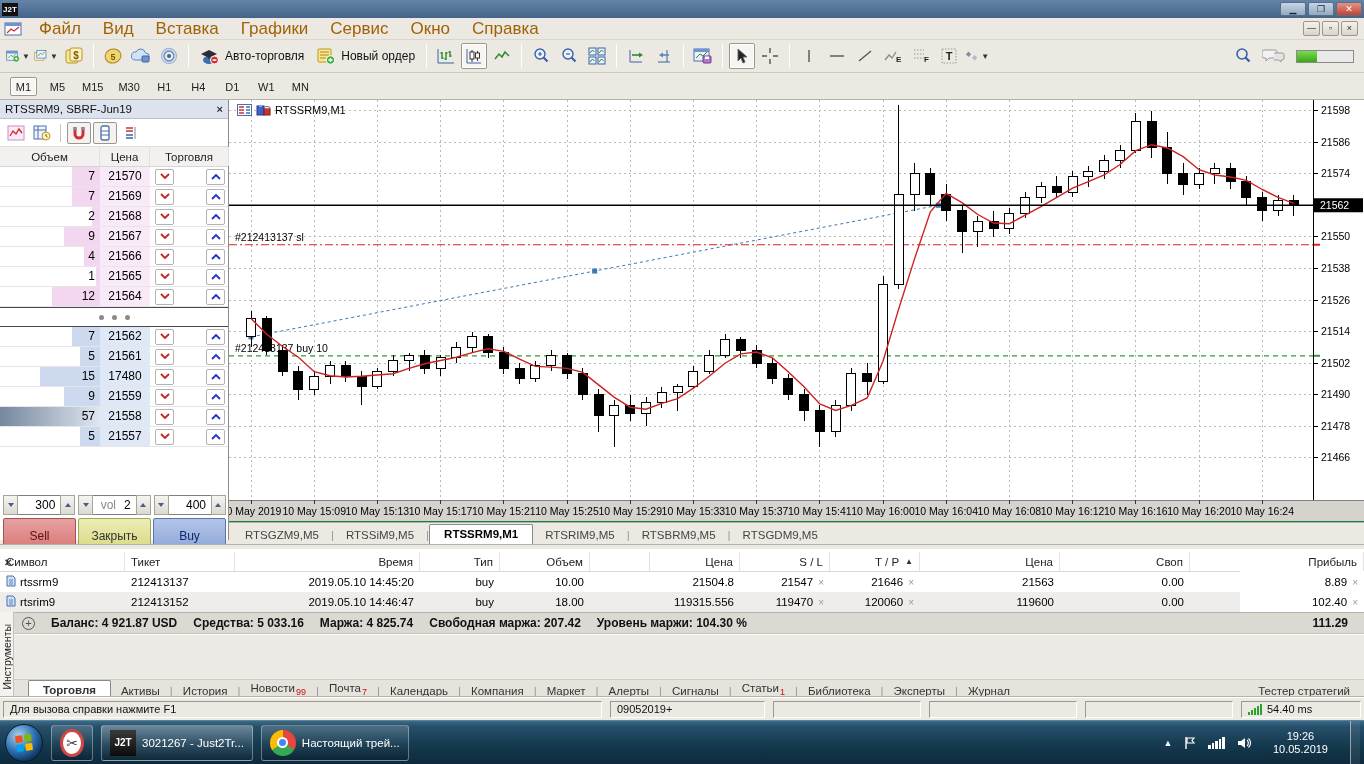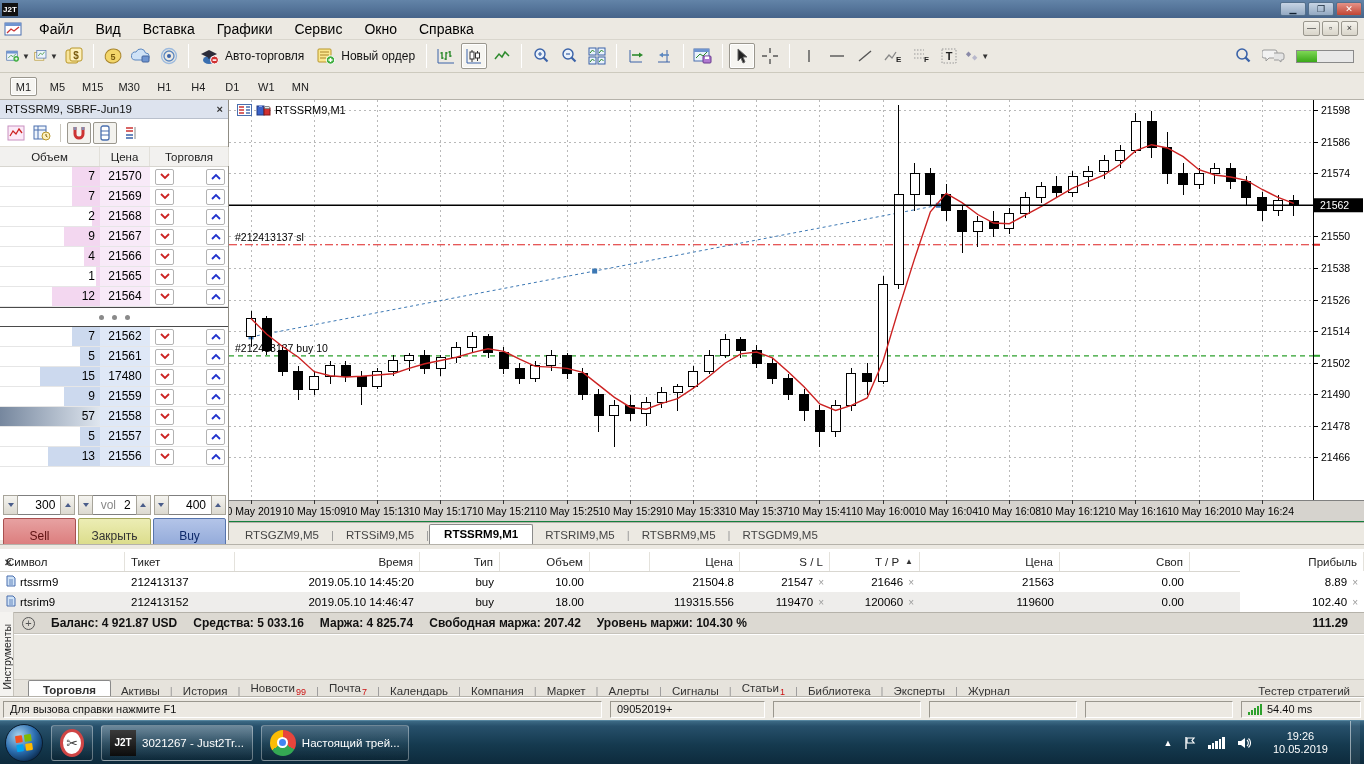--- a/index.html
+++ b/index.html
@@ -11,21 +11,21 @@
   #titlebar { left:0; top:0; width:1364px; height:18px; background:linear-gradient(#5f7fa6,#3f5d80); background:linear-gradient(#6384a8,#46648a); display:flex; align-items:center; padding:0 2px; }
   #titlebar .badge { width:16px; height:13px; background:#111; color:#fff; font-size:8px; font-weight:bold; display:flex; align-items:center; justify-content:center; margin-right:5px; }
   #titlebar .ttl { color:#0c1626; font-size:12px; font-weight:bold; white-space:nowrap; }
   .wbtns { margin-left:auto; display:flex; gap:2px; }
   .wbtn { width:26px; height:14px; font-size:9px; line-height:12px; text-align:center; color:#102030; background:linear-gradient(#c7d4e4,#93a9c2); border:1px solid #54708c; border-radius:2px; }
   .wbtn.close { background:linear-gradient(#e59287,#c04535); color:#fff; }
 
   
   #menubar { left:0; top:18px; width:1364px; height:22px; background:#ece9e2; border-bottom:1px solid #d9d6cd; display:flex; align-items:center; }
   #menubar .appicon { width:18px; height:14px; margin:0 6px 0 4px; }
-  .menu-item { padding:3px 11px; font-size:14px; color:#000000; }
+  .menu-item { padding:3px 11px; font-size:17px; color:#a16207; }
   .mdibtns { margin-left:auto; display:flex; gap:2px; padding-right:6px; }
   .mdibtn { width:17px; height:15px; background:linear-gradient(#f4f2ec,#d9d5ca); border:1px solid #9a978e; border-radius:2px; font-size:9px; line-height:13px; text-align:center; color:#333; }
 
   
   #toolbar { left:0; top:40px; width:1364px; height:33px; background:#ece9e2; border-bottom:1px solid #cdcabe; display:flex; align-items:center; padding-left:4px; }
   .tbtn { width:26px; height:26px; display:flex; align-items:center; justify-content:center; border:1px solid transparent; border-radius:2px; margin:0 1px; position:relative; }
   .tbtn.pressed { border:1px solid #9a978e; background:#f6f5f1; box-shadow:inset 0 0 0 1px #fff; }
   .tsep { width:1px; height:24px; background:#b5b2aa; border-right:1px solid #fff; margin:0 5px; }
   .tlabelbtn { display:flex; align-items:center; gap:5px; padding:2px 6px; border-radius:2px; font-size:12px; color:#111; }
   .dd { font-size:8px; color:#333; margin-left:2px; }
@@ -680,39 +680,20 @@
             </svg>
           </div>
         </div>
       </div>
       <div class="dom-row bid">
         <div class="dom-vol">
           <div class="bar" style="width: 20px;"></div>
           <span>5</span>
         </div>
         <div class="dom-price">21557</div>
-        <div class="dom-trade">
-          <div class="chev-btn">
-            <svg width="10" height="7" viewBox="0 0 10 7">
-              <path d="M1 1 L5 5 L9 1" fill="none" stroke="#cc2222" stroke-width="1.8"></path>
-            </svg>
-          </div>
-          <div class="chev-btn">
-            <svg width="10" height="7" viewBox="0 0 10 7">
-              <path d="M1 6 L5 2 L9 6" fill="none" stroke="#2233cc" stroke-width="1.8"></path>
-            </svg>
-          </div>
-        </div>
-      </div>
-      <div class="dom-row bid">
-        <div class="dom-vol">
-          <div class="bar" style="width: 52px;"></div>
-          <span>13</span>
-        </div>
-        <div class="dom-price">21556</div>
         <div class="dom-trade">
           <div class="chev-btn">
             <svg width="10" height="7" viewBox="0 0 10 7">
               <path d="M1 1 L5 5 L9 1" fill="none" stroke="#cc2222" stroke-width="1.8"></path>
             </svg>
           </div>
           <div class="chev-btn">
             <svg width="10" height="7" viewBox="0 0 10 7">
               <path d="M1 6 L5 2 L9 6" fill="none" stroke="#2233cc" stroke-width="1.8"></path>
             </svg>

